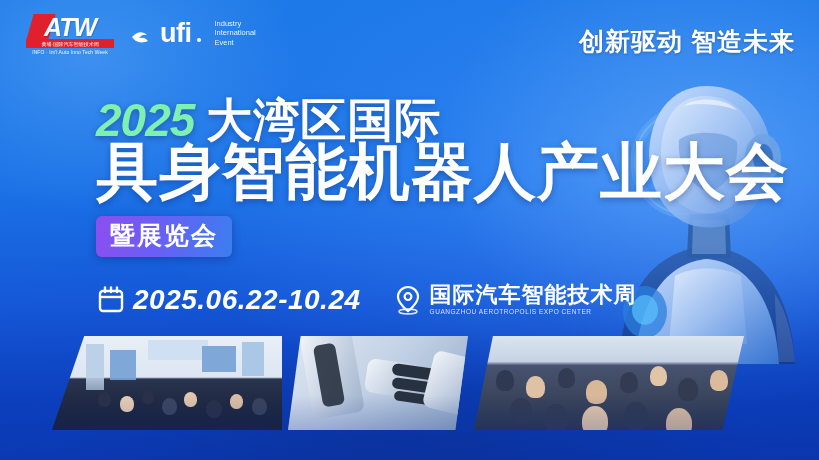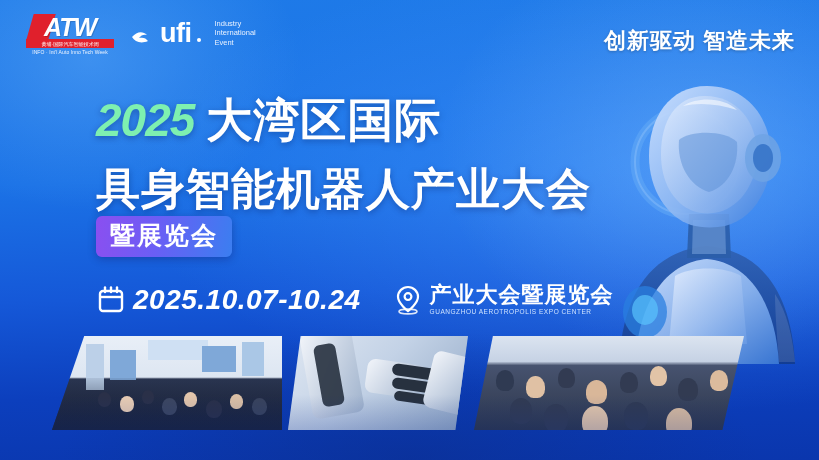--- a/index.html
+++ b/index.html
@@ -43,34 +43,34 @@
     border:3px dotted rgba(140,120,255,.95);}
   .eai .ring2{position:absolute;left:4px;top:7px;width:36px;height:36px;border-radius:50%;
     border:2px dotted rgba(90,200,255,.85);}
   .eai .swoop{position:absolute;left:10px;top:18px;width:40px;height:16px;}
   .eai .txt{position:absolute;left:40px;top:6px;}
   .eai .e1{font-size:17px;line-height:16px;font-weight:700;font-style:italic;color:#fff;letter-spacing:.3px;}
   .eai .e2{font-size:10px;line-height:11px;font-weight:600;color:#fff;letter-spacing:1px;text-align:right;}
   .eai .e3{font-size:4.2px;line-height:5px;color:#ffd34d;text-align:right;white-space:nowrap;}
   .eai .e4{font-size:4.2px;line-height:5px;color:#ffd34d;text-align:right;white-space:nowrap;}
 
-  .tagline{position:absolute;right:24px;top:30px;font-size:22px;line-height:22px;font-weight:700;color:#fff;
+  .tagline{position:absolute;right:24px;top:30px;font-size:25px;line-height:22px;font-weight:700;color:#fff;
     letter-spacing:1px;text-shadow:0 1px 3px rgba(0,0,0,.25);}
 
   
   .robot{position:absolute;right:-10px;top:44px;width:250px;height:320px;pointer-events:none;}
 
   
   .title-wrap{position:absolute;left:96px;top:92px;}
   .t1{font-size:46px;line-height:56px;font-weight:800;letter-spacing:1px;white-space:nowrap;
       text-shadow:0 2px 6px rgba(0,20,80,.35);}
   .t1 .year{color:#7ef0b0;font-style:italic;letter-spacing:-1px;margin-right:12px;}
   .t1 .cn{color:#ffffff;}
-  .t2{font-size:44px;line-height:54px;font-weight:900;color:#fff;letter-spacing:1px;white-space:nowrap;
-      margin-top:14px;text-shadow:0 2px 6px rgba(0,20,80,.35);}
+  .t2{font-size:62px;line-height:54px;font-weight:900;color:#fff;letter-spacing:1px;white-space:nowrap;
+      margin-top:2px;text-shadow:0 2px 6px rgba(0,20,80,.35);font-family:Liberation Mono, monospace;}
 
   .sub-row{position:absolute;left:96px;top:216px;display:flex;align-items:center;}
   .badge{
     padding:5px 14px 7px;border-radius:6px;
     background:linear-gradient(100deg,#8b4ff0 0%, #6a5ef5 45%, #3b7ef0 100%);
     font-size:25px;line-height:29px;font-weight:800;color:#fff;letter-spacing:2px;
     box-shadow:0 2px 8px rgba(20,10,80,.3);
   }
   .en-sub{font-size:14.5px;line-height:18px;font-weight:700;color:#fff;}
 
@@ -208,30 +208,30 @@
 
   <div class="info-row">
     <div class="info-item">
       <svg class="cal-ico" width="26" height="27" viewBox="0 0 26 27">
         <rect x="2" y="5" width="22" height="20" rx="3" fill="none" stroke="#fff" stroke-width="2.4"></rect>
         <path d="M2 11 H24" stroke="#fff" stroke-width="2.4"></path>
         <path d="M7 1.5 V6" stroke="#fff" stroke-width="2.4" stroke-linecap="round"></path>
         <path d="M13 1.5 V6" stroke="#fff" stroke-width="2.4" stroke-linecap="round"></path>
         <path d="M19 1.5 V6" stroke="#fff" stroke-width="2.4" stroke-linecap="round"></path>
       </svg>
-      <div class="date-txt">2025.10.07-10.24</div>
+      <div class="date-txt">2025.06.22-10.24</div>
     </div>
     <div class="info-item">
       <svg class="pin-ico" width="26" height="30" viewBox="0 0 26 30">
         <path d="M13 2 C18.5 2 23 6.4 23 11.8 C23 18.5 13 26 13 26 C13 26 3 18.5 3 11.8 C3 6.4 7.5 2 13 2 Z" fill="none" stroke="#fff" stroke-width="2.2"></path>
         <circle cx="13" cy="11.6" r="3.4" fill="none" stroke="#fff" stroke-width="2.2"></circle>
         <ellipse cx="13" cy="26.5" rx="9" ry="2.4" fill="none" stroke="#fff" stroke-width="1.6" opacity=".85"></ellipse>
       </svg>
       <div>
-        <div class="venue-cn">产业大会暨展览会</div>
+        <div class="venue-cn">国际汽车智能技术周</div>
         <div class="venue-en">GUANGZHOU AEROTROPOLIS EXPO CENTER</div>
       </div>
     </div>
   </div>
 
   <div class="strip">
 
     <div class="photo p1">
       <div class="inner ph1">
         <div class="booth" style="left:34px;top:8px;height:46px;"></div>

